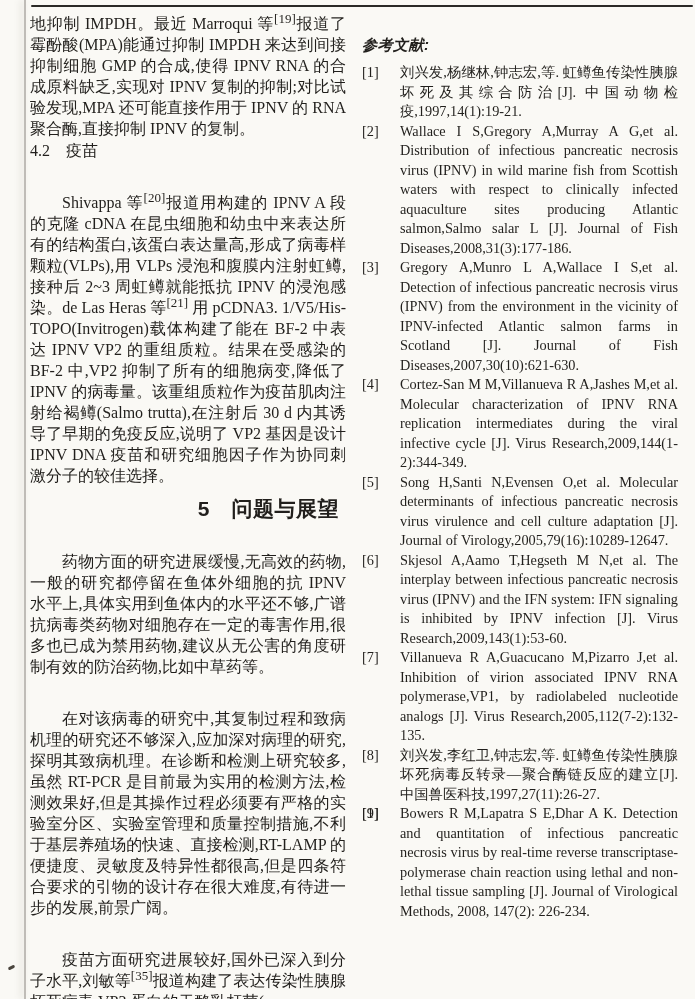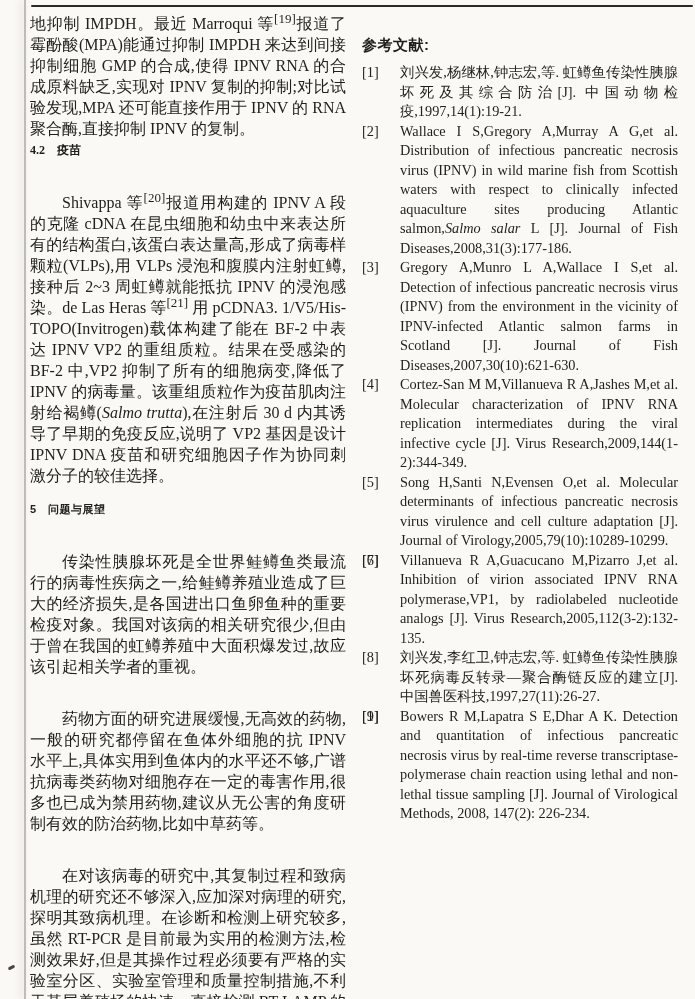--- a/index.html
+++ b/index.html
@@ -28,68 +28,67 @@
   }
   .col{position:absolute;top:13px;}
   .col-left{left:30px;width:316px;}
   .col-right{left:362px;width:316px;}
   .body-p{
     font-size:16px;line-height:21px;text-align:justify;margin:0;
     text-justify:inter-character;
   }
   .indent{text-indent:2em;margin-top:31px;}
   .sec-h3{
-    font-size:12px;line-height:21px;margin:1px 0 1px;
-    font-weight:700;
+    font-size:16px;line-height:21px;margin:1px 0 1px;
+    font-weight:400;
   }
   .sec-h2{
     font-family:"Liberation Sans","DejaVu Sans",sans-serif;
-    font-size:11px;line-height:22px;font-weight:700;
-    margin:12px 0 10px;letter-spacing:0.5px;
+    font-size:21px;line-height:22px;font-weight:700;
+    margin:12px 7px 10px;letter-spacing:0.5px;text-align:right;
   }
   .ref-heading{
     font-family:"Liberation Sans","DejaVu Sans",sans-serif;
-    font-size:15px;font-weight:700;margin:23px 0 8px;letter-spacing:0.5px;
+    font-size:15px;font-weight:700;margin:23px 0 8px;letter-spacing:0.5px;font-style:italic;
   }
   .ref{
     position:relative;font-size:14.3px;line-height:19.5px;
     text-align:justify;padding-left:38px;margin:0;
     text-justify:inter-character;
   }
   .ref-no{position:absolute;left:0;top:0;}
   .sup{font-size:13px;vertical-align:super;line-height:0;}
-  .it{font-style:italic;}
+  .it{}
 </style>
 </head>
 <body>
 
 <div class="page">
   <div class="top-rule"></div>
   <div class="gutter-shadow"></div>
   <div class="speck"></div>
 
   <div class="col col-left" id="left-col">
       <p class="body-p"><span>地抑制 IMPDH。最近 Marroqui 等</span><span class="sup">[19]</span><span>报道了霉酚酸(MPA)能通过抑制 IMPDH 来达到间接抑制细胞 GMP 的合成,使得 IPNV RNA 的合成原料缺乏,实现对 IPNV 复制的抑制;对比试验发现,MPA 还可能直接作用于 IPNV 的 RNA 聚合酶,直接抑制 IPNV 的复制。</span></p>
       <div class="sec-h3"><span>4.2　疫苗</span></div>
       <p class="body-p indent"><span>Shivappa 等</span><span class="sup">[20]</span><span>报道用构建的 IPNV A 段的克隆 cDNA 在昆虫细胞和幼虫中来表达所有的结构蛋白,该蛋白表达量高,形成了病毒样颗粒(VLPs),用 VLPs 浸泡和腹膜内注射虹鳟,接种后 2~3 周虹鳟就能抵抗 IPNV 的浸泡感染。de Las Heras 等</span><span class="sup">[21]</span><span> 用 pCDNA3. 1/V5/His-TOPO(Invitrogen)载体构建了能在 BF-2 中表达 IPNV VP2 的重组质粒。结果在受感染的 BF-2 中,VP2 抑制了所有的细胞病变,降低了 IPNV 的病毒量。该重组质粒作为疫苗肌肉注射给褐鳟(</span><span class="it">Salmo trutta</span><span>),在注射后 30 d 内其诱导了早期的免疫反应,说明了 VP2 基因是设计 IPNV DNA 疫苗和研究细胞因子作为协同刺激分子的较佳选择。</span></p>
       <div class="sec-h2"><span>5　问题与展望</span></div>
-      <p class="body-p indent"><span>传染性胰腺坏死是全世界鲑鳟鱼类最流行的病毒性疾病之一,给鲑鳟养殖业造成了巨大的经济损失,是各国进出口鱼卵鱼种的重要检疫对象。我国对该病的相关研究很少,但由于曾在我国的虹鳟养殖中大面积爆发过,故应该引起相关学者的重视。</span></p>
       <p class="body-p indent"><span>药物方面的研究进展缓慢,无高效的药物,一般的研究都停留在鱼体外细胞的抗 IPNV 水平上,具体实用到鱼体内的水平还不够,广谱抗病毒类药物对细胞存在一定的毒害作用,很多也已成为禁用药物,建议从无公害的角度研制有效的防治药物,比如中草药等。</span></p>
       <p class="body-p indent"><span>在对该病毒的研究中,其复制过程和致病机理的研究还不够深入,应加深对病理的研究,探明其致病机理。在诊断和检测上研究较多,虽然 RT-PCR 是目前最为实用的检测方法,检测效果好,但是其操作过程必须要有严格的实验室分区、实验室管理和质量控制措施,不利于基层养殖场的快速、直接检测,RT-LAMP 的便捷度、灵敏度及特异性都很高,但是四条符合要求的引物的设计存在很大难度,有待进一步的发展,前景广阔。</span></p>
       <p class="body-p indent"><span>疫苗方面研究进展较好,国外已深入到分子水平,刘敏等</span><span class="sup">[35]</span><span>报道构建了表达传染性胰腺坏死病毒 VP3 蛋白的干酪乳杆菌(</span></p>
     </div>
 
   <div class="col col-right">
     <div class="ref-heading">参考文献:</div>
     <div id="ref-list">
         <div class="ref"><span class="ref-no">[1]</span><span class="ref-text"><span>刘兴发,杨继林,钟志宏,等. 虹鳟鱼传染性胰腺坏死及其综合防治[J]. 中国动物检疫,1997,14(1):19-21.</span></span></div>
         <div class="ref"><span class="ref-no">[2]</span><span class="ref-text"><span>Wallace I S,Gregory A,Murray A G,et al. Distribution of infectious pancreatic necrosis virus (IPNV) in wild marine fish from Scottish waters with respect to clinically infected aquaculture sites producing Atlantic salmon,</span><span class="it">Salmo salar</span><span> L [J]. Journal of Fish Diseases,2008,31(3):177-186.</span></span></div>
         <div class="ref"><span class="ref-no">[3]</span><span class="ref-text"><span>Gregory A,Munro L A,Wallace I S,et al. Detection of infectious pancreatic necrosis virus (IPNV) from the environment in the vicinity of IPNV-infected Atlantic salmon farms in Scotland [J]. Journal of Fish Diseases,2007,30(10):621-630.</span></span></div>
         <div class="ref"><span class="ref-no">[4]</span><span class="ref-text"><span>Cortez-San M M,Villanueva R A,Jashes M,et al. Molecular characterization of IPNV RNA replication intermediates during the viral infective cycle [J]. Virus Research,2009,144(1-2):344-349.</span></span></div>
-        <div class="ref"><span class="ref-no">[5]</span><span class="ref-text"><span>Song H,Santi N,Evensen O,et al. Molecular determinants of infectious pancreatic necrosis virus virulence and cell culture adaptation [J]. Journal of Virology,2005,79(10):10289-10299.</span></span></div>
-        <div class="ref"><span class="ref-no">[6]</span></div>
-        <div class="ref"><span class="ref-no">[7]</span><span class="ref-text"><span>Villanueva R A,Guacucano M,Pizarro J,et al. Inhibition of virion associated IPNV RNA polymerase,VP1, by radiolabeled nucleotide analogs [J]. Virus Research,2005,112(3-2):132-135.</span></span></div>
+        <div class="ref"><span class="ref-no">[5]</span><span class="ref-text"><span>Song H,Santi N,Evensen O,et al. Molecular determinants of infectious pancreatic necrosis virus virulence and cell culture adaptation [J]. Journal of Virology,2005,79(16):10289-12647.</span></span></div>
+        <div class="ref"><span class="ref-no">[6]</span><span class="ref-text"><span>Skjesol A,Aamo T,Hegseth M N,et al. The interplay between infectious pancreatic necrosis virus (IPNV) and the IFN system: IFN signaling is inhibited by IPNV infection [J]. Virus Research,2009,143(1):53-60.</span></span></div>
+        <div class="ref"><span class="ref-no">[7]</span><span class="ref-text"><span>Villanueva R A,Guacucano M,Pizarro J,et al. Inhibition of virion associated IPNV RNA polymerase,VP1, by radiolabeled nucleotide analogs [J]. Virus Research,2005,112(7-2):132-135.</span></span></div>
         <div class="ref"><span class="ref-no">[8]</span><span class="ref-text"><span>刘兴发,李红卫,钟志宏,等. 虹鳟鱼传染性胰腺坏死病毒反转录—聚合酶链反应的建立[J]. 中国兽医科技,1997,27(11):26-27.</span></span></div>
         <div class="ref"><span class="ref-no">[9]</span></div>
         <div class="ref"><span class="ref-no">[1]</span><span class="ref-text"><span>Bowers R M,Lapatra S E,Dhar A K. Detection and quantitation of infectious pancreatic necrosis virus by real-time reverse transcriptase-polymerase chain reaction using lethal and non-lethal tissue sampling [J]. Journal of Virological Methods, 2008, 147(2): 226-234.</span></span></div>
       </div>
   </div>
 </div>
 
 </body></html>

